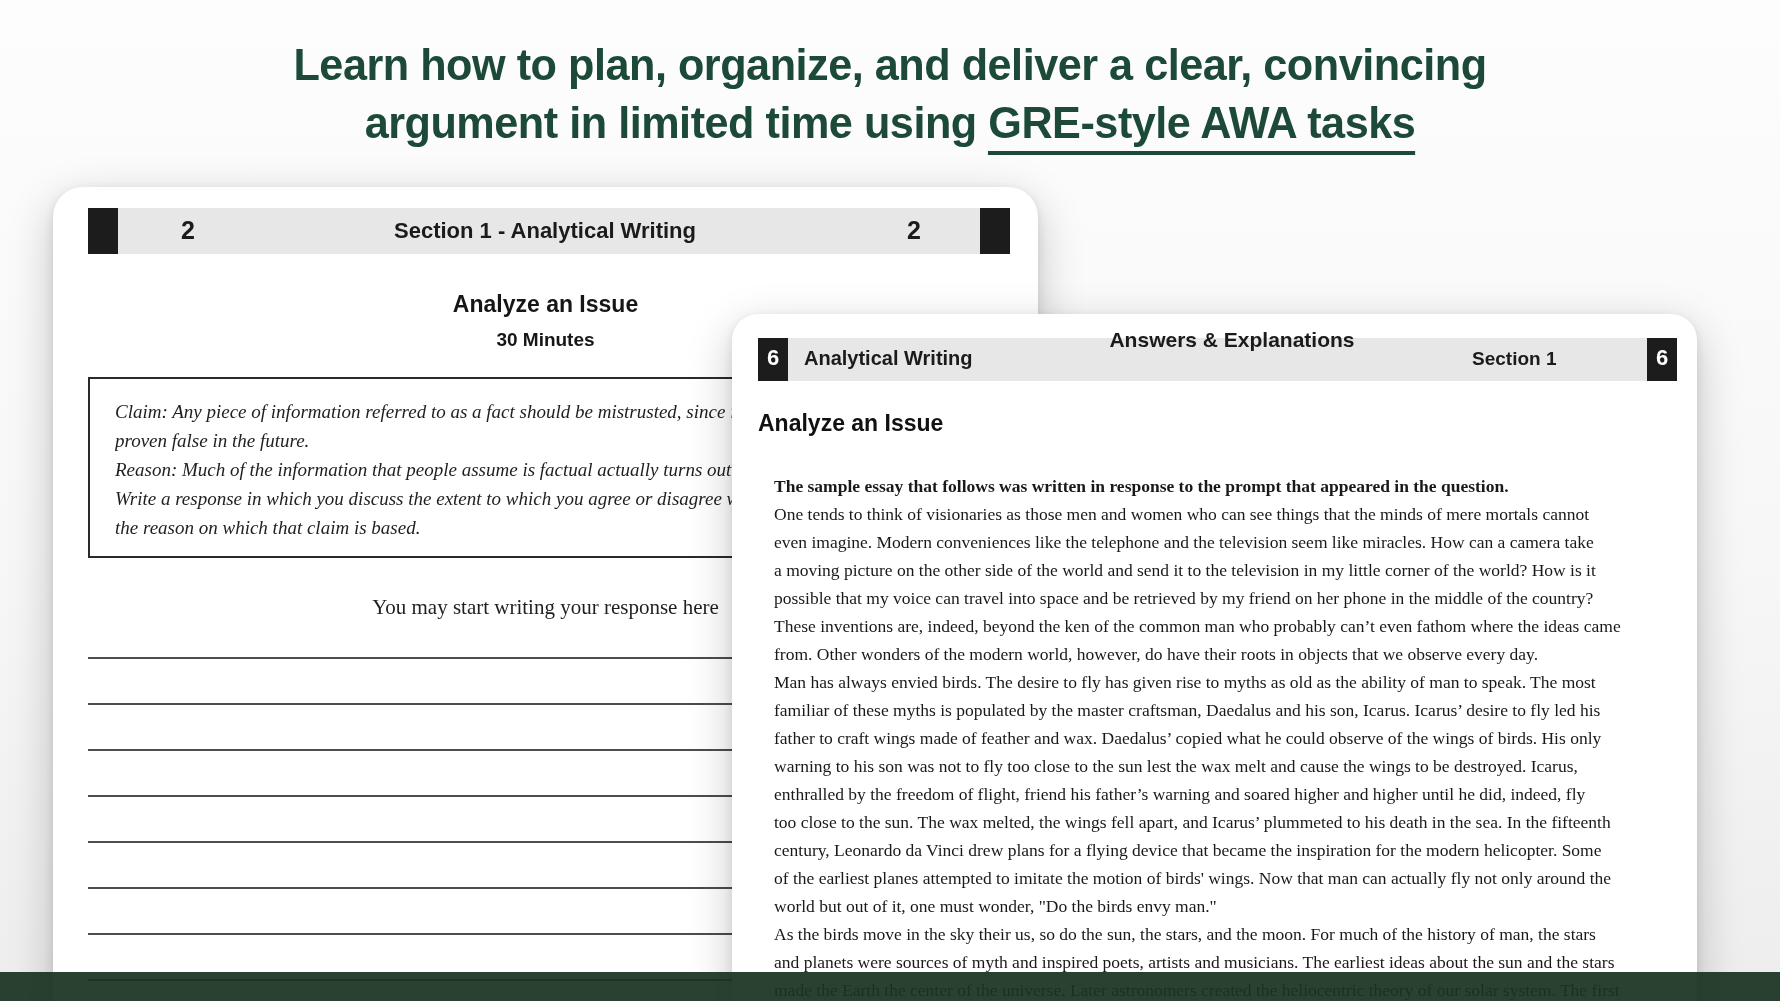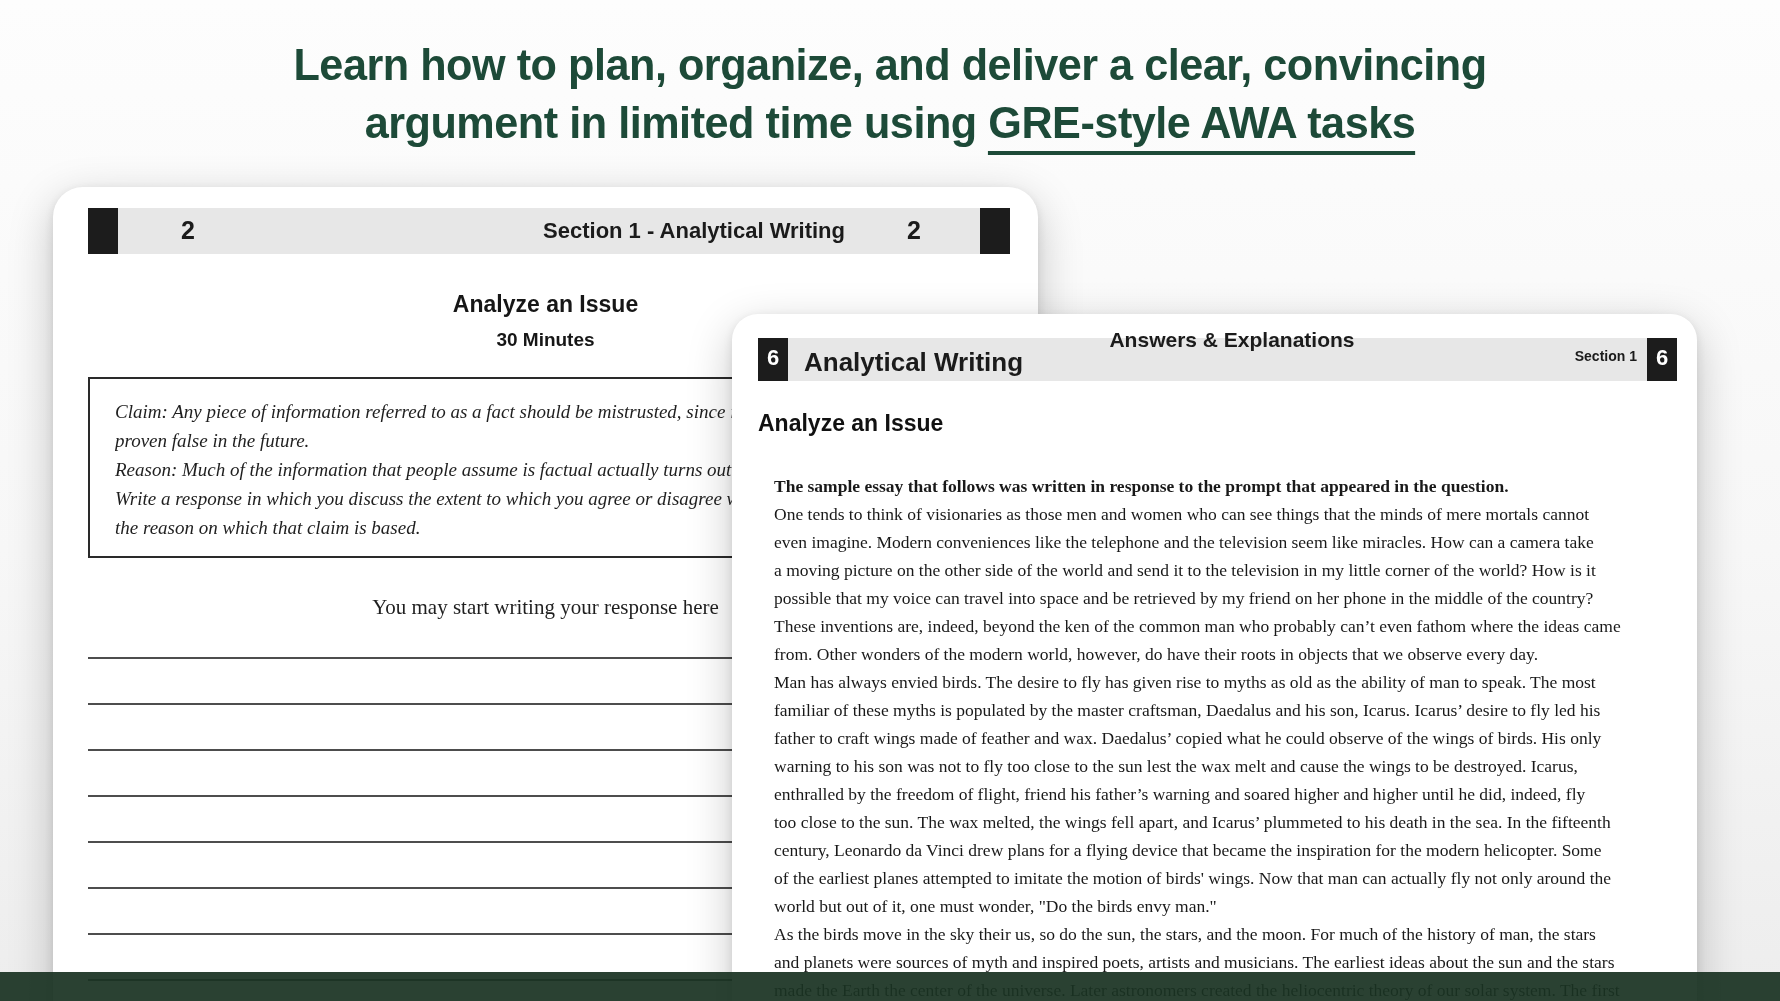--- a/index.html
+++ b/index.html
@@ -32,21 +32,21 @@
   .card-a { left:732px; top:314px; width:965px; height:780px; border-radius:26px; z-index:20; }
 
   
   .q-bar { position:absolute; left:35px; top:21px; width:922px; height:46px; background:#e7e7e7; }
   .corner-sq { position:absolute; background:#1c1c1c; }
   .q-sq-l { left:35px;  top:21px; width:30px; height:46px; }
   .q-sq-r { left:927px; top:21px; width:30px; height:46px; }
   .q-num { position:absolute; top:29px; width:60px; text-align:center; font-weight:700; font-size:25px; color:#1b1b1b; }
   .q-num-l { left:105px; }
   .q-num-r { left:831px; }
-  .q-title { position:absolute; left:192px; top:31px; width:600px; text-align:right; font-weight:700; font-size:22px; color:#1b1b1b; }
+  .q-title { position:absolute; left:192px; top:31px; width:600px; text-align:center; font-weight:700; font-size:22px; color:#1b1b1b; }
 
   .q-task  { position:absolute; left:0; top:104px; width:985px; text-align:center; font-weight:700; font-size:23px; color:#161616; }
   .q-time  { position:absolute; left:0; top:142px; width:985px; text-align:center; font-weight:700; font-size:19px; color:#161616; }
 
   .prompt-box {
     position:absolute; left:35px; top:190px; width:922px; height:181px;
     border:2px solid #2a2a2a; background:#fff;
   }
   .prompt-text {
     position:absolute; left:25px; top:18px; width:880px;
@@ -60,23 +60,23 @@
   .ruled-line {
     position:absolute; left:35px; width:922px; height:0;
     border-top:2px solid #4d4d4d;
   }
 
   
   .a-bar { position:absolute; left:26px; top:24px; width:919px; height:43px; background:#e7e7e7; }
   .a-sq-l { left:26px;  top:24px; width:30px; height:43px; }
   .a-sq-r { left:915px; top:24px; width:30px; height:43px; }
   .a-sq-num { position:absolute; width:30px; top:7px; text-align:center; color:#ffffff; font-weight:700; font-size:22px; }
-  .a-head-left   { position:absolute; left:72px;  top:33px; font-weight:700; font-size:26px; color:#1b1b1b; }
+  .a-head-left   { position:absolute; left:72px;  top:33px; font-weight:700; font-size:20px; color:#1b1b1b; }
   .a-head-center { position:absolute; left:200px; top:14px; width:600px; text-align:center; font-weight:700; font-size:21px; color:#1b1b1b; }
-  .a-head-right  { position:absolute; left:740px; top:34px; width:165px; text-align:right; font-weight:700; font-size:14px; color:#1b1b1b; }
+  .a-head-right  { position:absolute; left:740px; top:34px; width:165px; font-weight:700; font-size:19px; color:#1b1b1b; }
 
   .a-task { position:absolute; left:26px; top:96px; font-weight:700; font-size:23px; color:#111; }
 
   .essay {
     position:absolute; left:26px; top:158px; width:915px;
     font-family:"Liberation Serif", serif; font-size:17.5px; line-height:28px;
     color:#191919;
   }
   .essay .line { white-space:nowrap; overflow:hidden;margin-left:16px; }
   .essay .bold { font-weight:700; }

